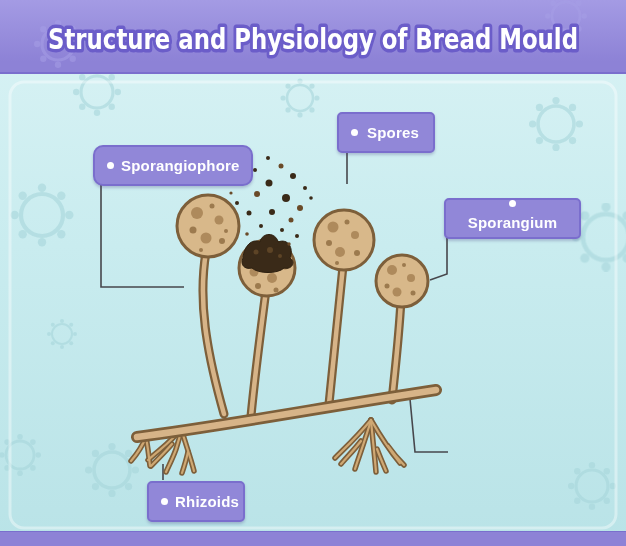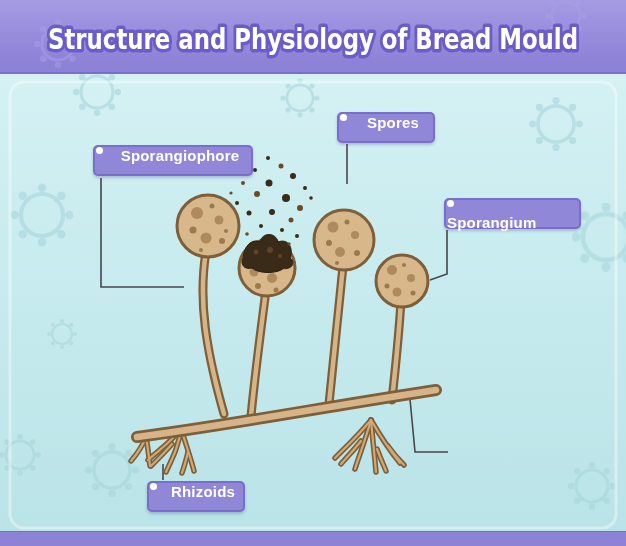--- a/index.html
+++ b/index.html
@@ -13,24 +13,24 @@
     position:absolute;top:0;left:0;width:626px;height:74px;
     background:linear-gradient(180deg,#a49be4 0%,#8d82d6 85%);
     border-bottom:2px solid #7a6ecd;box-sizing:border-box;overflow:hidden;
   }
   .banner svg{position:absolute;left:0;top:0;}
   .footer-strip{
     position:absolute;bottom:0;left:0;width:626px;height:15px;background:#8d82d6;
     border-top:1px solid #7a6ecd;box-sizing:border-box;
   }
   .label-box{
-    position:absolute;height:31px;display:flex;align-items:flex-start;
+    position:absolute;height:41px;display:flex;align-items:center;
     background:#9187d8;border:2px solid #7a6ecd;border-radius:5px;
     box-shadow:0 2px 3px rgba(70,60,130,.28);
-    box-sizing:border-box;padding:0 1px;gap:7px;
+    box-sizing:border-box;padding:0 12px;gap:7px;
   }
   .dot{width:7px;height:7px;border-radius:50%;background:#ffffff;flex:0 0 auto;}
   .label-text{
     flex:1;text-align:center;color:#ffffff;font-weight:bold;font-size:15px;
     letter-spacing:.2px;white-space:nowrap;
   }
   
   .ol{stroke:#7d5f3a;stroke-width:9;fill:none;stroke-linecap:round;}
   .fl{stroke:#d7b488;stroke-width:4.5;fill:none;stroke-linecap:round;}
   .ol2{stroke:#7d5f3a;stroke-width:12;fill:none;stroke-linecap:round;}
@@ -223,21 +223,21 @@
     </svg>
   </div>
 
   <div class="footer-strip"></div>
 
   <div class="label-box" style="left:337px;top:112px;width:98px;">
     <span class="dot"></span>
     <span class="label-text">Spores</span>
   </div>
 
-  <div class="label-box" style="left:93px;top:145px;width:160px;">
+  <div class="label-box" style="left:93px;top:145px;width:160px;border-radius:10px;">
     <span class="dot"></span>
     <span class="label-text">Sporangiophore</span>
   </div>
 
   <div class="label-box" style="left:444px;top:198px;width:137px;flex-direction:column;">
     <span class="dot"></span>
     <span class="label-text">Sporangium</span>
   </div>
 
 

